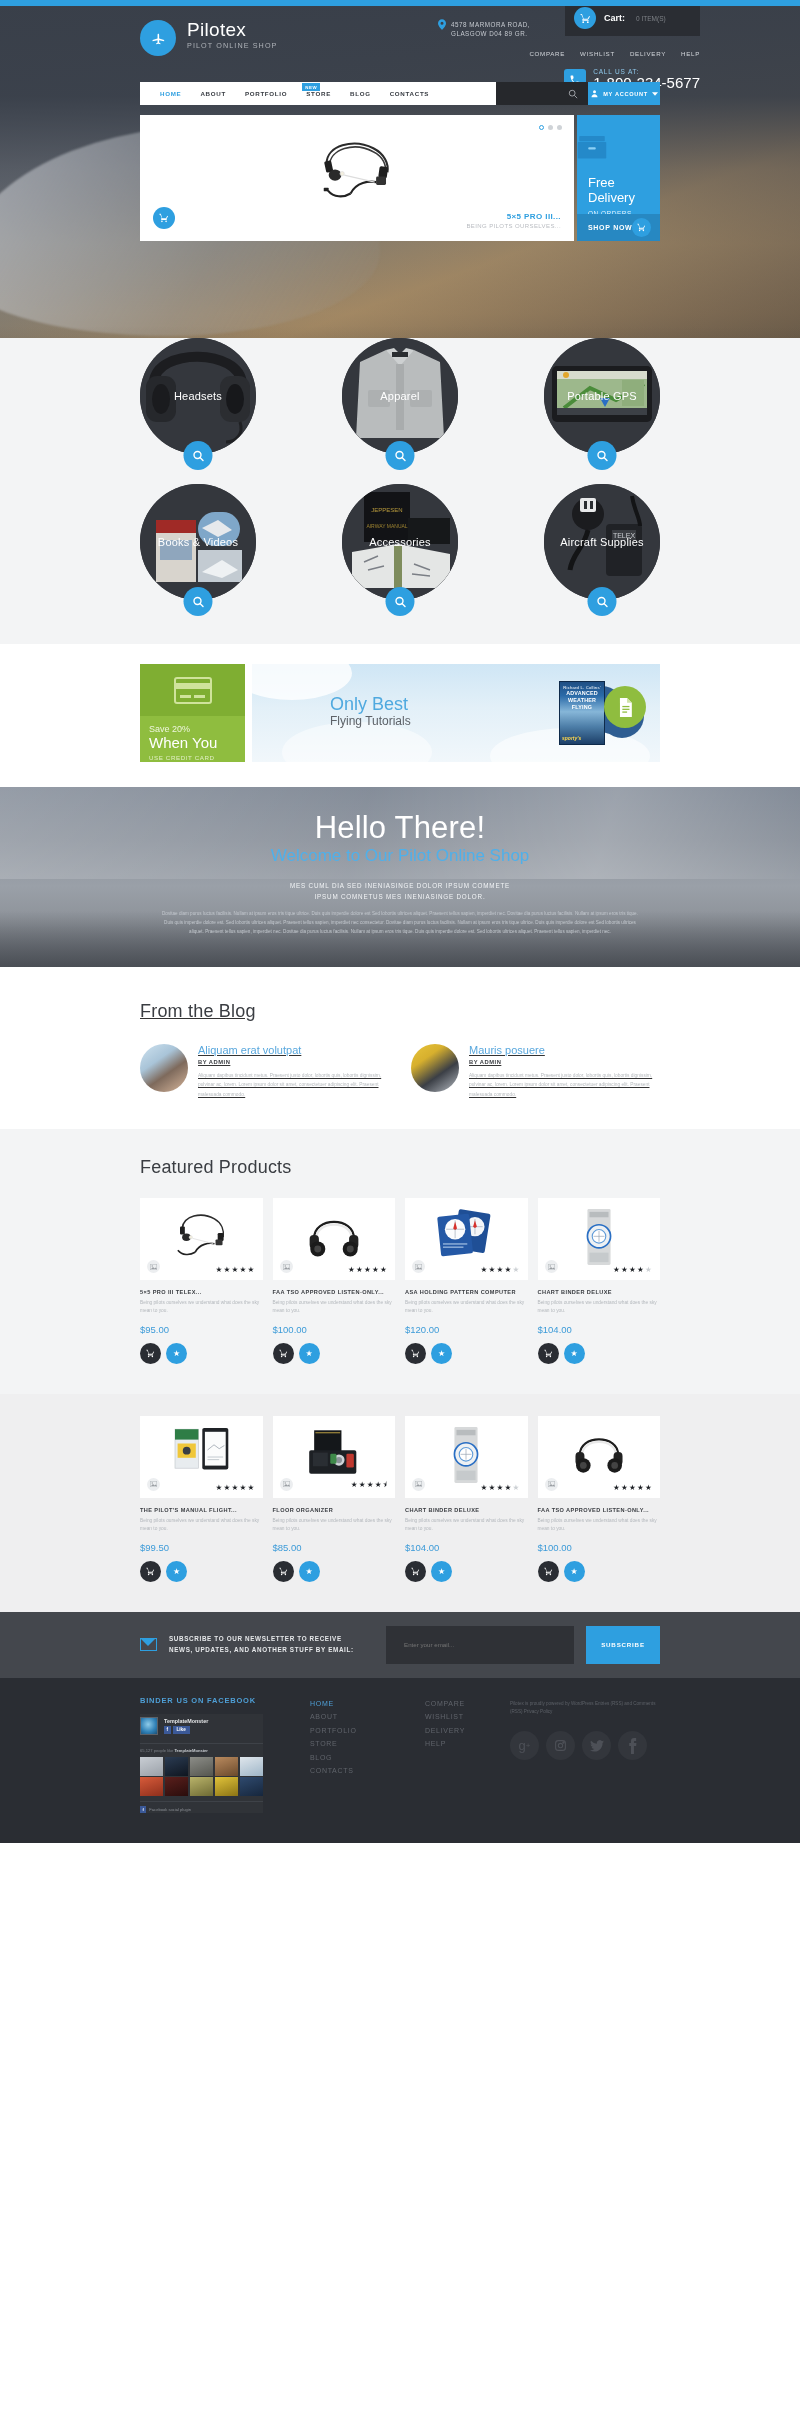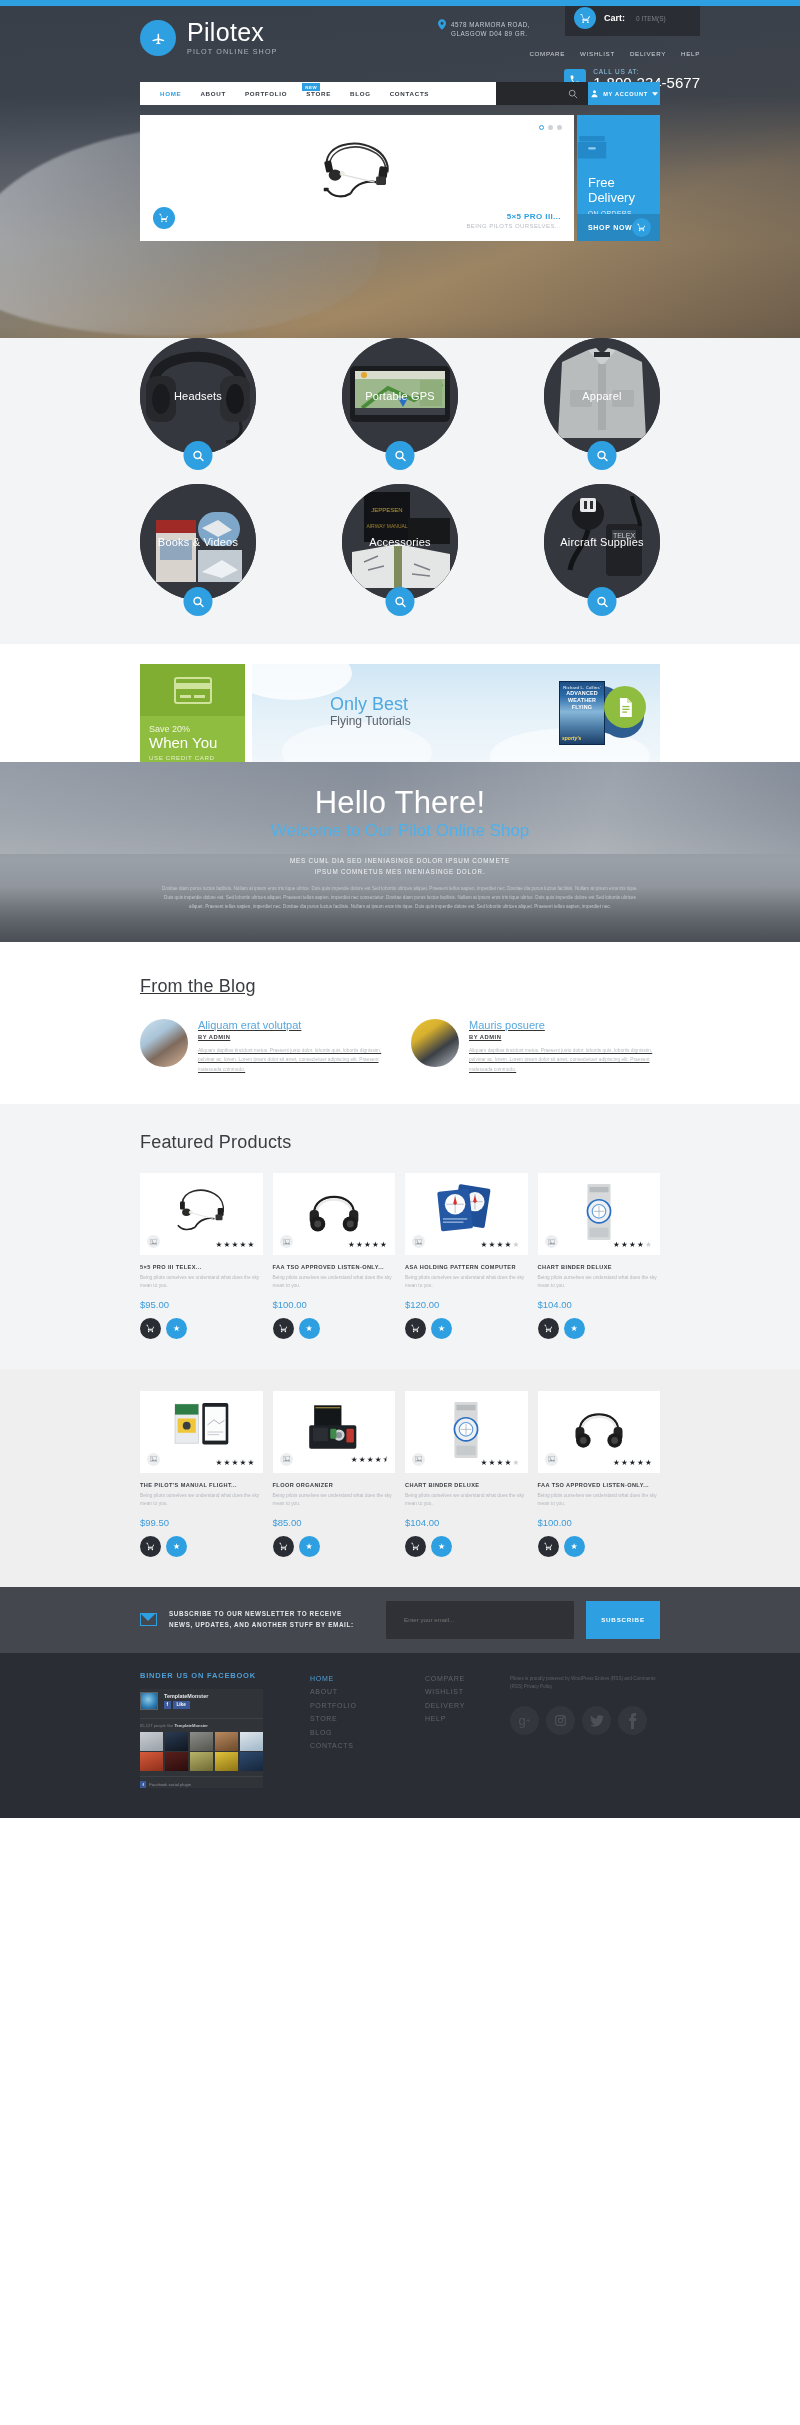--- a/index.html
+++ b/index.html
@@ -40,21 +40,21 @@
 
   .hdr-inner { position:relative; width:520px; margin:0 auto; z-index:5; }
 
   .brand-row { display:flex; align-items:flex-start; padding-top:14px; position:relative; }
   .logo-circle {
     width:36px; height:36px; border-radius:50%; background:#2e9fe0;
     display:flex; align-items:center; justify-content:center; flex:none;
     color:#fff; font-size:17px;
   }
   .brand-text { margin-left:11px; line-height:1; }
-  .brand-name { font-size:25px; color:#fff; font-weight:300; letter-spacing:0.3px; }
+  .brand-name { font-size:19px; color:#fff; font-weight:300; letter-spacing:0.3px; }
   .brand-tag { font-size:7.2px; color:#aeb2b8; letter-spacing:1.1px; margin-top:3px; }
 
   .addr {
     position:absolute; right:130px; top:14px;
     display:flex; gap:5px; align-items:flex-start;
     color:#c6cad0; font-size:6.3px; letter-spacing:0.5px; line-height:1.45;
     text-align:left;
   }
   .pin-icon { color:#2e9fe0; font-size:11px; line-height:1; margin-top:-1px;}
 
@@ -174,21 +174,21 @@
   .dvd-box .bt b{ font-size:5.4px; }
   .disc{ position:absolute; border-radius:50%;
     background:radial-gradient(circle at 50% 50%, #fff 0 12%, #2e5d92 13% 100%); }
   .doc-badge{
     position:absolute; right:14px; top:22px; width:42px;height:42px;border-radius:50%;
     background:#8fbd3f; display:flex;align-items:center;justify-content:center;color:#fff;font-size:17px;
   }
 
   
   .hello{
-    width:100%; height:180px; position:relative; overflow:hidden; 
+    width:100%; height:180px; position:relative; overflow:hidden; margin-top:25px;
     background:linear-gradient(to bottom,#7e8794 0%, #8b929c 30%, #9aa0a8 55%, #8d9299 75%, #6f747c 100%);
   }
   .hello::before{
     content:""; position:absolute; left:0; right:0; top:0; height:92px;
     background:linear-gradient(105deg, rgba(255,255,255,0.18), rgba(255,255,255,0.05) 45%, rgba(255,255,255,0.22) 75%, rgba(255,255,255,0.02));
   }
   .hello::after{
     content:""; position:absolute; left:0; right:0; bottom:0; height:56px;
     background:linear-gradient(to bottom, rgba(90,96,104,0) 0%, rgba(62,66,72,0.75) 100%);
   }
@@ -447,52 +447,52 @@
               <circle cx="10" cy="10" r="7"></circle>
               <line x1="15" y1="15" x2="21" y2="21"></line>
             </svg>
         </div>
       </div>
 
       <div class="cat">
         <div class="cat-circle">
           <svg width="116" height="116" viewBox="0 0 116 116">
             <rect width="116" height="116" fill="#34373d"></rect>
+            <path d="M18 24 L44 12 L58 20 L72 12 L98 24 L102 100 L14 100 Z" fill="#b9bcbd"></path>
+            <path d="M44 12 L58 28 L72 12 L64 10 L58 16 L52 10 Z" fill="#cdd0d1"></path>
+            <rect x="54" y="26" width="8" height="66" fill="#a9acad"></rect>
+            <rect x="26" y="52" width="22" height="17" rx="2" fill="#adb0b1"></rect>
+            <rect x="68" y="52" width="22" height="17" rx="2" fill="#adb0b1"></rect>
+            <rect x="50" y="14" width="16" height="5" fill="#2a2d31"></rect>
+          </svg>
+        </div>
+        <div class="cat-name">Apparel</div>
+        <div class="cat-mag">
+          <svg width="12" height="12" viewBox="0 0 24 24" fill="none" stroke="#fff" stroke-width="2.8" stroke-linecap="round">
+              <circle cx="10" cy="10" r="7"></circle>
+              <line x1="15" y1="15" x2="21" y2="21"></line>
+            </svg>
+        </div>
+      </div>
+
+      <div class="cat">
+        <div class="cat-circle">
+          <svg width="116" height="116" viewBox="0 0 116 116">
+            <rect width="116" height="116" fill="#34373d"></rect>
             <rect x="8" y="28" width="100" height="56" rx="5" fill="#1b1c1f"></rect>
             <rect x="13" y="33" width="90" height="44" fill="#9db88c"></rect>
             <rect x="13" y="33" width="90" height="8" fill="#d7dccd"></rect>
             <path d="M20 70 L46 50 L72 62 L100 46" stroke="#4a8c3a" stroke-width="4" fill="none"></path>
             <rect x="78" y="42" width="22" height="26" fill="#8fae7c"></rect>
             <circle cx="22" cy="37" r="3" fill="#e2a72c"></circle>
             <path d="M56 60 l5 9 5-9z" fill="#2a6fc4"></path>
             <rect x="13" y="70" width="90" height="7" fill="#3c4046"></rect>
           </svg>
         </div>
         <div class="cat-name">Portable GPS</div>
-        <div class="cat-mag">
-          <svg width="12" height="12" viewBox="0 0 24 24" fill="none" stroke="#fff" stroke-width="2.8" stroke-linecap="round">
-              <circle cx="10" cy="10" r="7"></circle>
-              <line x1="15" y1="15" x2="21" y2="21"></line>
-            </svg>
-        </div>
-      </div>
-
-      <div class="cat">
-        <div class="cat-circle">
-          <svg width="116" height="116" viewBox="0 0 116 116">
-            <rect width="116" height="116" fill="#34373d"></rect>
-            <path d="M18 24 L44 12 L58 20 L72 12 L98 24 L102 100 L14 100 Z" fill="#b9bcbd"></path>
-            <path d="M44 12 L58 28 L72 12 L64 10 L58 16 L52 10 Z" fill="#cdd0d1"></path>
-            <rect x="54" y="26" width="8" height="66" fill="#a9acad"></rect>
-            <rect x="26" y="52" width="22" height="17" rx="2" fill="#adb0b1"></rect>
-            <rect x="68" y="52" width="22" height="17" rx="2" fill="#adb0b1"></rect>
-            <rect x="50" y="14" width="16" height="5" fill="#2a2d31"></rect>
-          </svg>
-        </div>
-        <div class="cat-name">Apparel</div>
         <div class="cat-mag">
           <svg width="12" height="12" viewBox="0 0 24 24" fill="none" stroke="#fff" stroke-width="2.8" stroke-linecap="round">
               <circle cx="10" cy="10" r="7"></circle>
               <line x1="15" y1="15" x2="21" y2="21"></line>
             </svg>
         </div>
       </div>
     </div>
 
     <div class="cat-row" style="padding-top:30px;padding-bottom:44px;">

